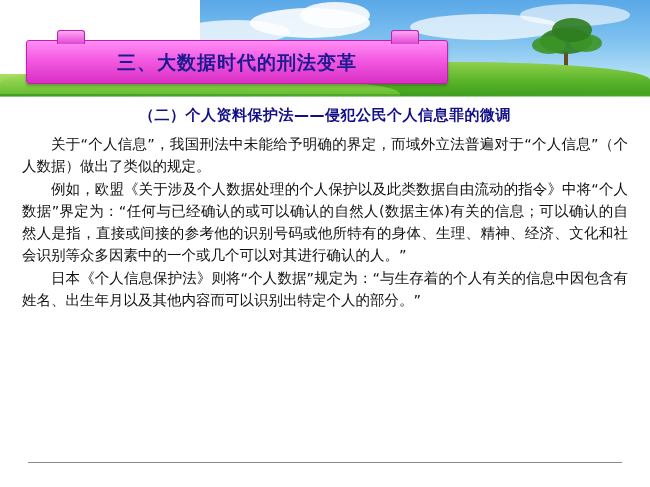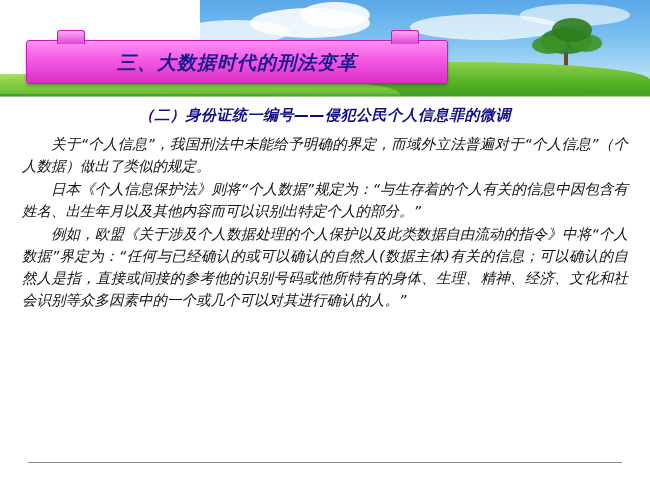--- a/index.html
+++ b/index.html
@@ -7,21 +7,20 @@
     padding: 0;
     background: #ffffff;
   }
   .slide {
     position: relative;
     width: 650px;
     height: 487px;
     overflow: hidden;
     background: #ffffff;
     font-family: "DejaVu Sans", "Liberation Sans", sans-serif;
-    font-style: italic;
   }
 
   
   .banner {
     position: absolute;
     left: 0;
     top: 0;
     width: 650px;
     height: 96px;
     overflow: hidden;
@@ -195,21 +194,21 @@
   </div>
   <div class="banner-bottom-line"></div>
 
   <div class="ribbon">
     <div class="ribbon-tab left"></div>
     <div class="ribbon-tab right"></div>
     <div class="ribbon-text">三、大数据时代的刑法变革</div>
   </div>
 
   <div class="body-area">
-    <div class="subtitle">（二）身份证统一编号——侵犯公民个人信息罪的微调</div>
+    <div class="subtitle">（二）个人资料保护法——侵犯公民个人信息罪的微调</div>
     <p class="para">关于“个人信息”，我国刑法中未能给予明确的界定，而域外立法普遍对于“个人信息”（个人数据）做出了类似的规定。</p>
+    <p class="para">例如，欧盟《关于涉及个人数据处理的个人保护以及此类数据自由流动的指令》中将“个人数据”界定为：“任何与已经确认的或可以确认的自然人(数据主体)有关的信息；可以确认的自然人是指，直接或间接的参考他的识别号码或他所特有的身体、生理、精神、经济、文化和社会识别等众多因素中的一个或几个可以对其进行确认的人。”</p>
     <p class="para">日本《个人信息保护法》则将“个人数据”规定为：“与生存着的个人有关的信息中因包含有姓名、出生年月以及其他内容而可以识别出特定个人的部分。”</p>
-    <p class="para">例如，欧盟《关于涉及个人数据处理的个人保护以及此类数据自由流动的指令》中将“个人数据”界定为：“任何与已经确认的或可以确认的自然人(数据主体)有关的信息；可以确认的自然人是指，直接或间接的参考他的识别号码或他所特有的身体、生理、精神、经济、文化和社会识别等众多因素中的一个或几个可以对其进行确认的人。”</p>
   </div>
 
   <div class="footer-rule"></div>
 
 </div>
 
 </body></html>

